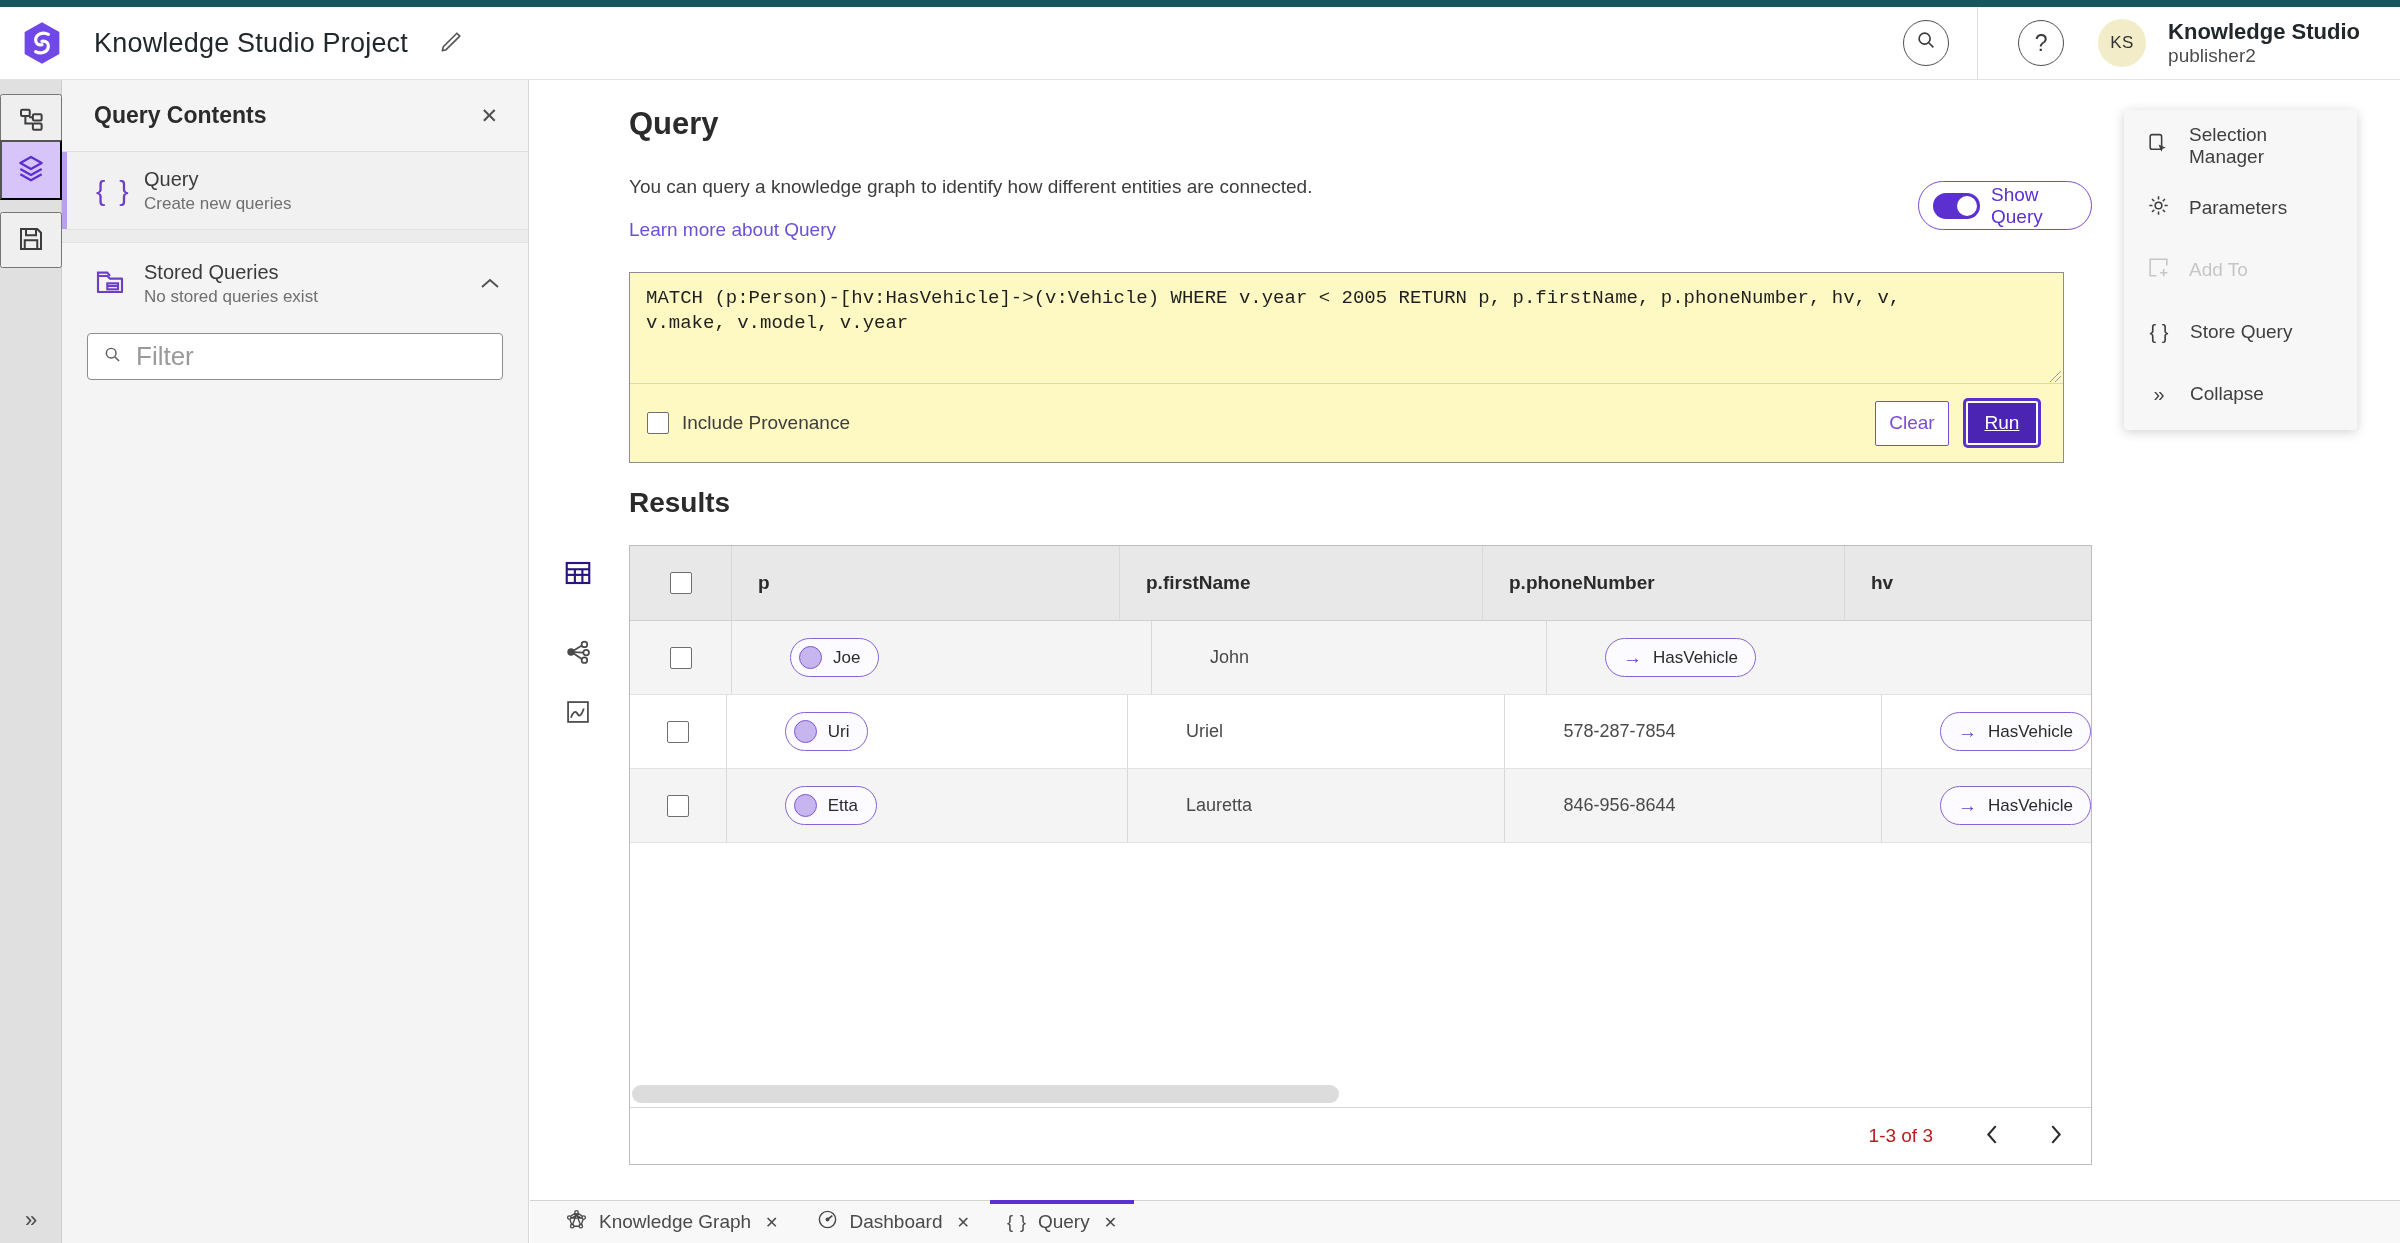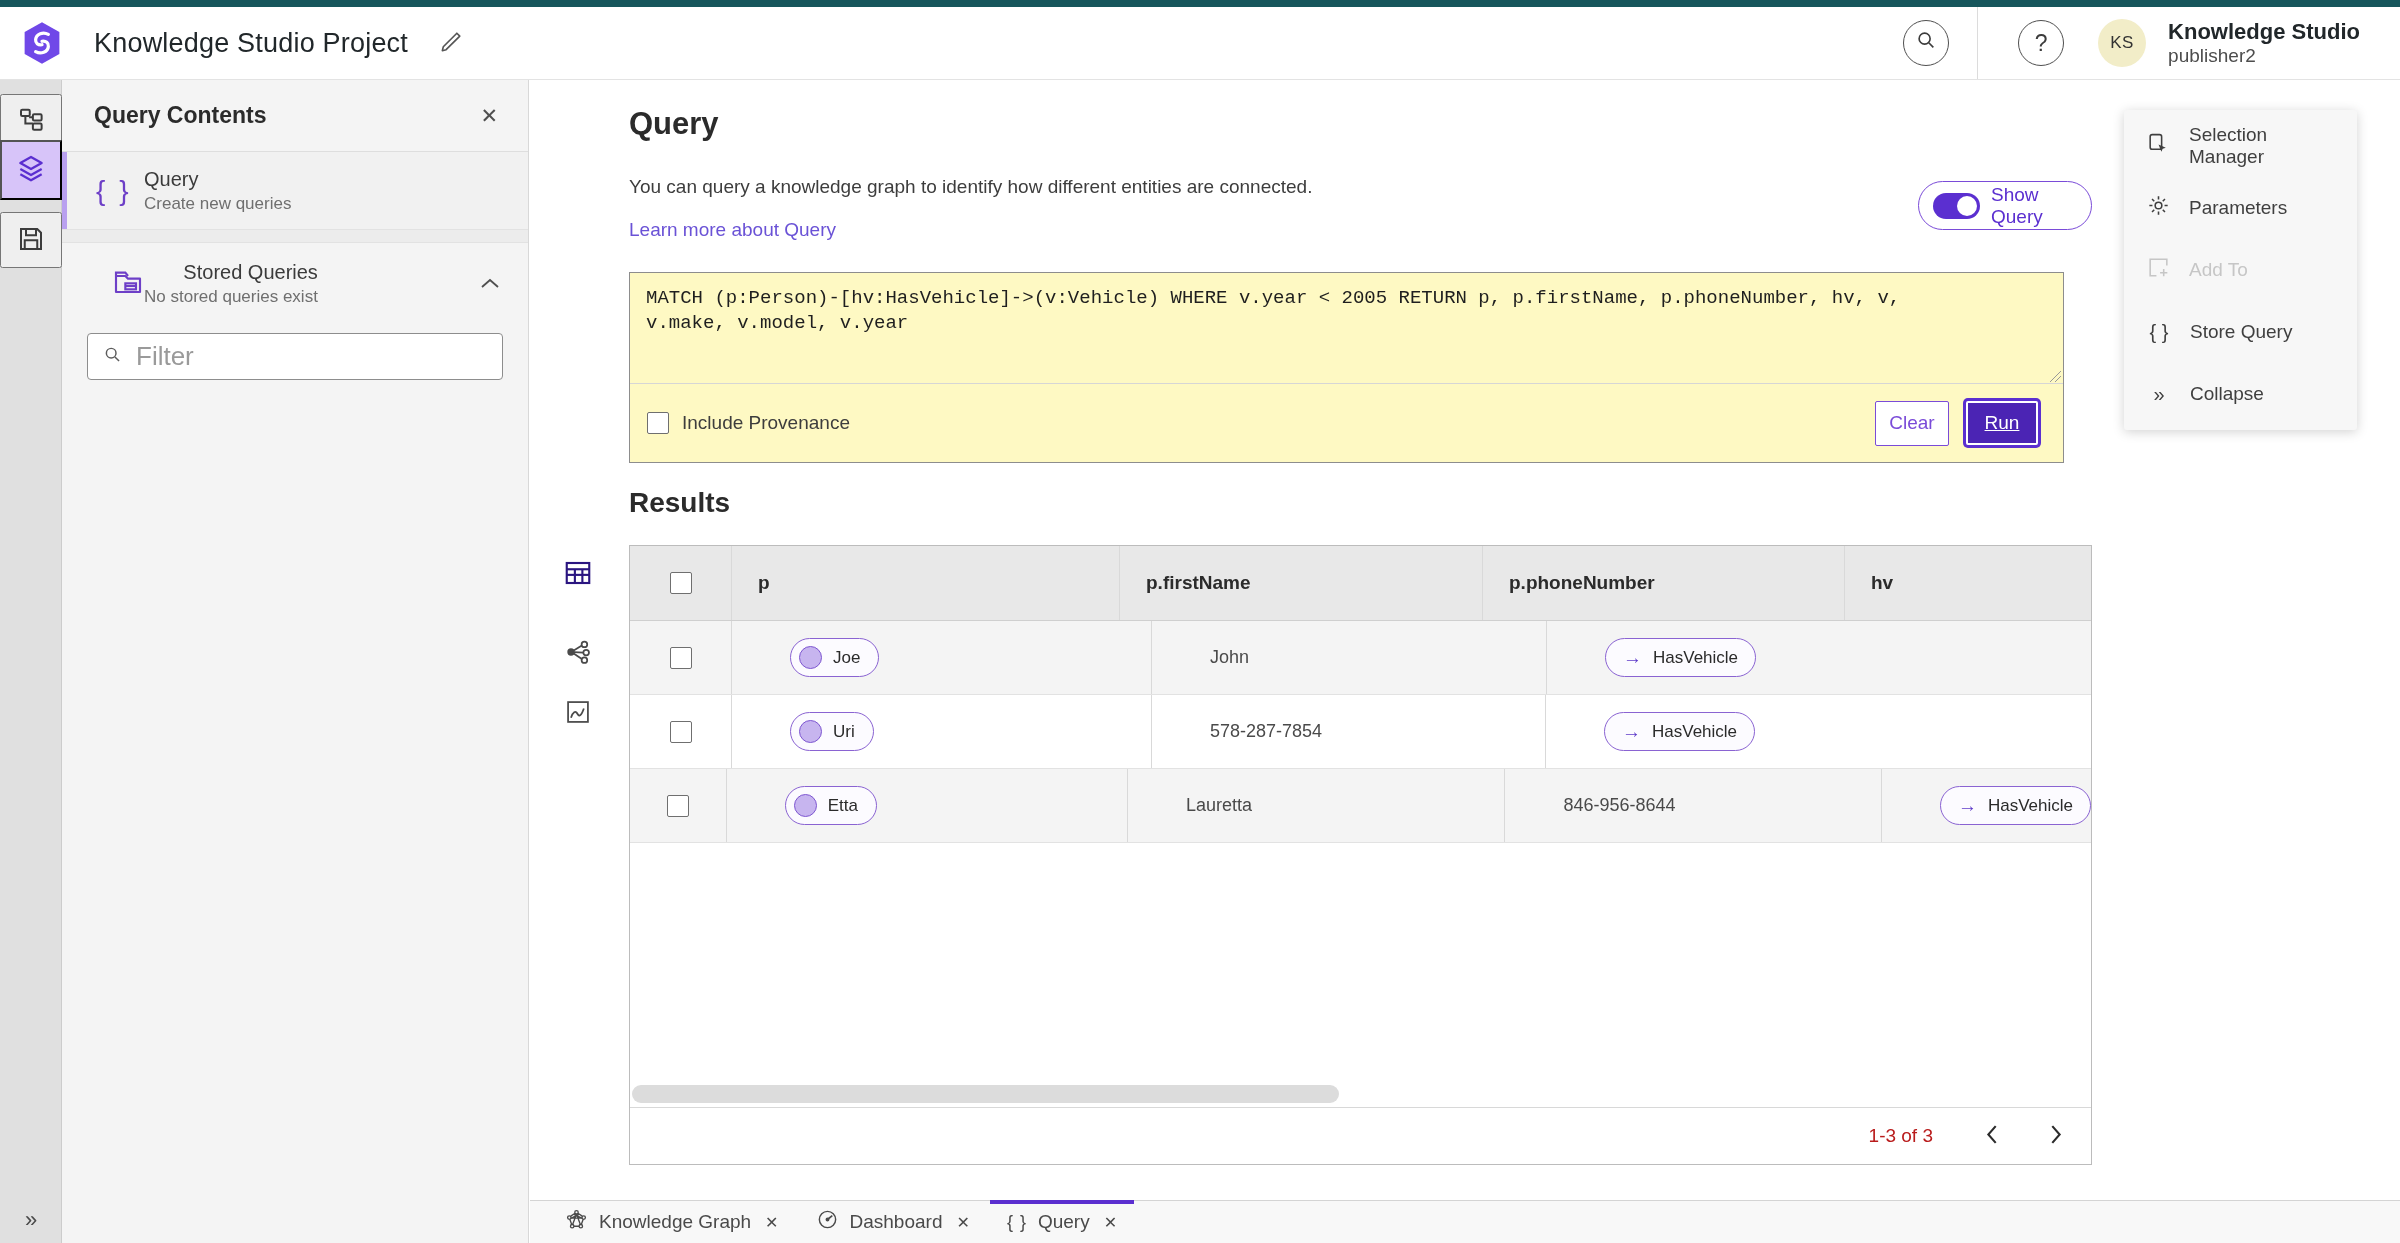--- a/index.html
+++ b/index.html
@@ -36,21 +36,21 @@
   .panel-header { height:72px; display:flex; align-items:center; padding:0 30px 0 32px; border-bottom:1px solid #dedede; }
   .panel-title { font-size:23px; font-weight:600; color:#2b2b2b; }
   .panel-close { margin-left:auto; font-size:21px; color:#4f4f4f; background:none; border:none; cursor:pointer; }
   .query-item { position:relative; height:78px; display:flex; align-items:center; padding-left:34px;
                 background:#f1f1f1; border-bottom:1px solid #e2e2e2; cursor:pointer; }
   .query-item::before { content:""; position:absolute; left:0; top:0; bottom:0; width:5px; background:#b9a0ef; }
   .braces-ic { font-size:28px; color:#6d3fc7; width:48px; letter-spacing:3px; }
   .item-title { font-size:20px; color:#3b3b3b; }
   .item-sub { font-size:17px; color:#6f6f6f; margin-top:3px; }
   .section-gap { height:13px; background:#ececec; border-bottom:1px solid #e2e2e2; }
-  .stored-item { height:82px; display:flex; align-items:center; padding:0 28px 0 32px; cursor:pointer;text-align:right; }
+  .stored-item { height:82px; display:flex; align-items:center; padding:0 28px 0 32px; cursor:pointer; }
   .stored-item .ic { width:50px; }
   .chev-up { margin-left:auto; background:none; border:none; cursor:pointer; }
   .filter-box { margin:8px 25px 0 25px; height:47px; background:#fff; border:1px solid #8d8d8d; border-radius:4px;
                 display:flex; align-items:center; padding:0 14px; gap:13px; }
   .filter-box input { border:none; outline:none; font-size:26px; color:#3b3b3b; width:100%; background:transparent; font-family:"Liberation Sans",sans-serif; }
   .filter-box input::placeholder { color:#9a9a9a; }
 
   
   .main { position:absolute; left:530px; top:80px; right:0; bottom:43px; background:#fff; }
   .q-heading { position:absolute; left:99px; top:26px; font-size:31px; font-weight:700; color:#2b2b2b; }
@@ -364,20 +364,23 @@
       <div class="t-row even">
         <div class="c-check">
             <span class="cb"></span>
           </div>
         <div class="c-p">
           <span class="node-pill">
             <span class="node-dot"></span>
             <span class="node-lbl">Uri</span>
           </span>
         </div>
+        <div class="c-fn">
+            <span class="cell-text">Uriel</span>
+          </div>
         <div class="c-ph">
             <span class="cell-text">578-287-7854</span>
           </div>
         <div class="c-hv">
           <span class="edge-pill">
             <span class="edge-arrow">→</span>
             <span class="edge-lbl">HasVehicle</span>
           </span>
         </div>
       </div>

